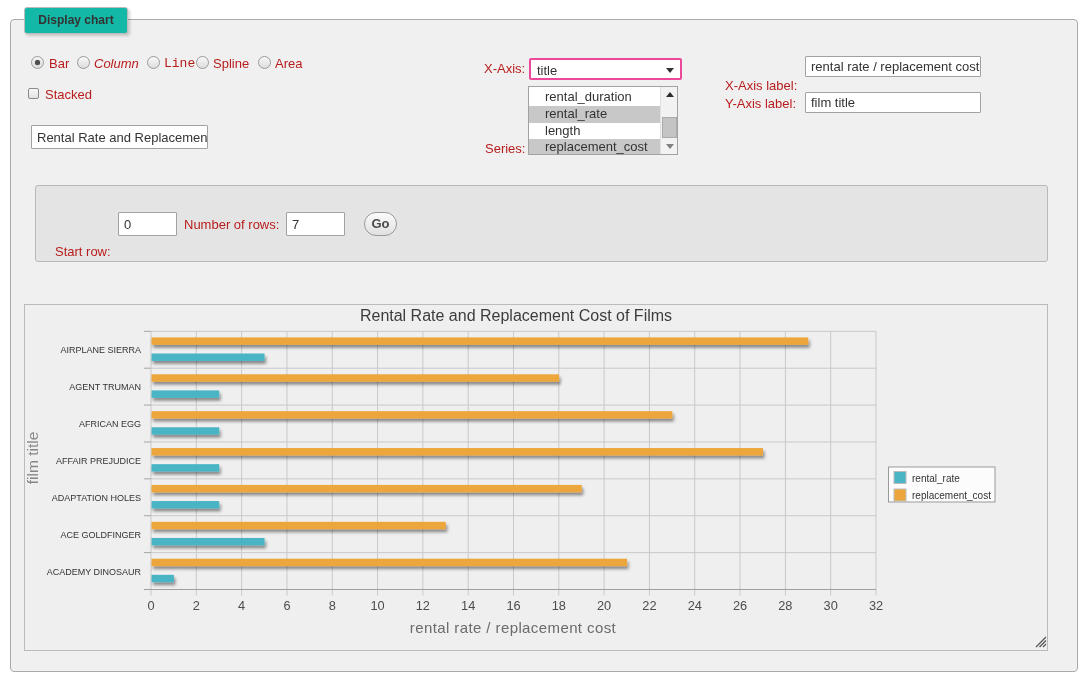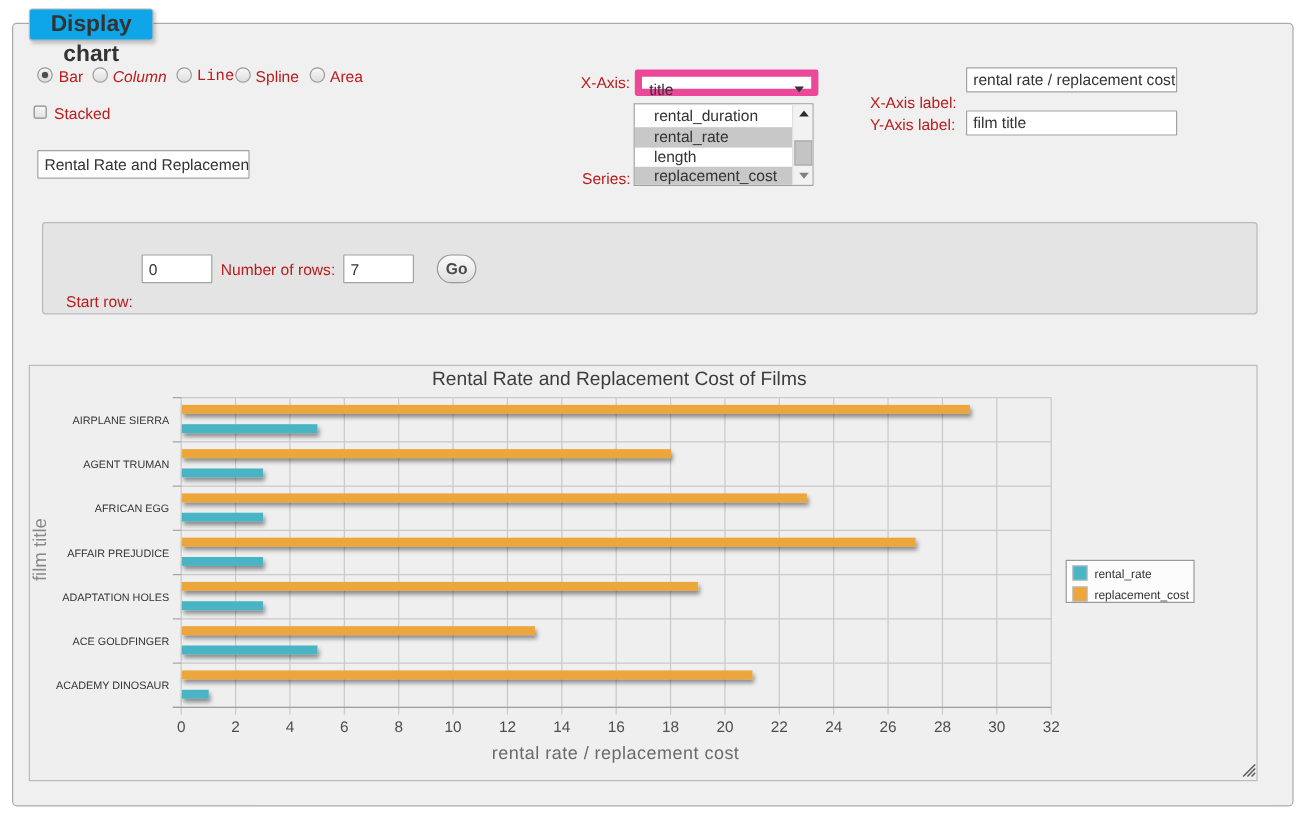--- a/index.html
+++ b/index.html
@@ -1,28 +1,28 @@
 <!DOCTYPE html>
 <html><head>
 <meta charset="utf-8">
 <style>
 * { margin:0; padding:0; box-sizing:border-box; }
 body { width:1081px; height:681px; background:#ffffff; font-family:"Liberation Sans", sans-serif; position:relative; overflow:hidden; }
 #fieldset { position:absolute; left:10px; top:19px; width:1068px; height:653px;
   background:#f0f0f0; border:1px solid #aaa; border-radius:4px; }
 #legendbox { position:absolute; left:24px; top:7px; width:104px; height:27px;
-  background:#0ea5e9; border:1px solid #bbb; border-radius:3px;
+  background:#14b8a6; border:1px solid #bbb; border-radius:3px;
   box-shadow:2px 2px 3px rgba(0,0,0,0.18);
-  font-weight:bold; font-size:19px; color:#333; line-height:25px; text-align:center; }
+  font-weight:bold; font-size:12px; color:#333; line-height:25px; text-align:center; }
 .lbl { position:absolute; font-size:13px; color:#b91c1c; white-space:nowrap; }
 .radio { position:absolute; width:13px; height:13px; border:1px solid #9a9a9a; border-radius:50%; background:linear-gradient(#f8f8f8,#ddd); }
 .radio.sel::after { content:""; position:absolute; left:3px; top:3px; width:5px; height:5px; border-radius:50%; background:#4d4d4d; box-shadow:0 0 1px #555; }
 .checkbox { position:absolute; width:11px; height:11px; border:1px solid #8a8a8a; border-radius:2px; background:linear-gradient(#f8f8f8,#e2e2e2); }
 .tinput { position:absolute; background:#fff; border:1px solid #a2a2a2; border-radius:1px; font-size:13px; color:#333; padding:0 5px; white-space:nowrap; overflow:hidden; display:flex; align-items:center; }
-#xsel { position:absolute; left:529px; top:58px; width:153px; height:22px; background:#fff; border:6px solid #ec4899; border-radius:2px; }
+#xsel { position:absolute; left:529px; top:58px; width:153px; height:22px; background:#fff; border:2px solid #ec4899; border-radius:2px; }
 #xsel .val { position:absolute; left:6px; top:3px; font-size:13px; color:#333; }
 #xsel .arr { position:absolute; right:6px; top:8px; width:0; height:0; border-left:4px solid transparent; border-right:4px solid transparent; border-top:5px solid #333; }
 #slist { position:absolute; left:528px; top:86px; width:150px; height:69px; background:#fff; border:1px solid #a2a2a2; overflow:hidden; padding-top:2px; }
 .opt { position:relative; height:16.75px; font-size:13px; color:#333; line-height:16.5px; padding-left:16px; white-space:nowrap; }
 .opt.sel { background:#c8c8c8; }
 #sscroll { position:absolute; right:0; top:0; width:17px; height:67px; background:#f2f2f2; border-left:1px solid #e0e0e0; }
 #sscroll .thumb { position:absolute; left:1px; top:30px; width:15px; height:21px; background:#c4c4c4; border:1px solid #ababab; }
 .tri-up { position:absolute; left:4.5px; top:5px; width:0; height:0; border-left:4px solid transparent; border-right:4px solid transparent; border-bottom:5px solid #2b2b2b; }
 .tri-dn { position:absolute; left:4.5px; bottom:5px; width:0; height:0; border-left:4px solid transparent; border-right:4px solid transparent; border-top:5px solid #808080; }
 #panel { position:absolute; left:35px; top:185px; width:1013px; height:77px; background:#e4e4e4; border:1px solid #b9b9b9; border-radius:3px; }

